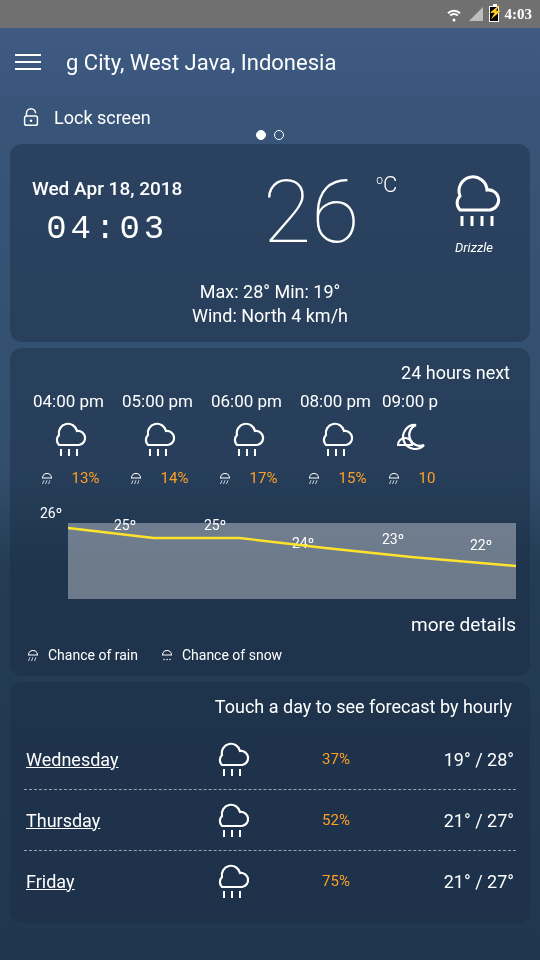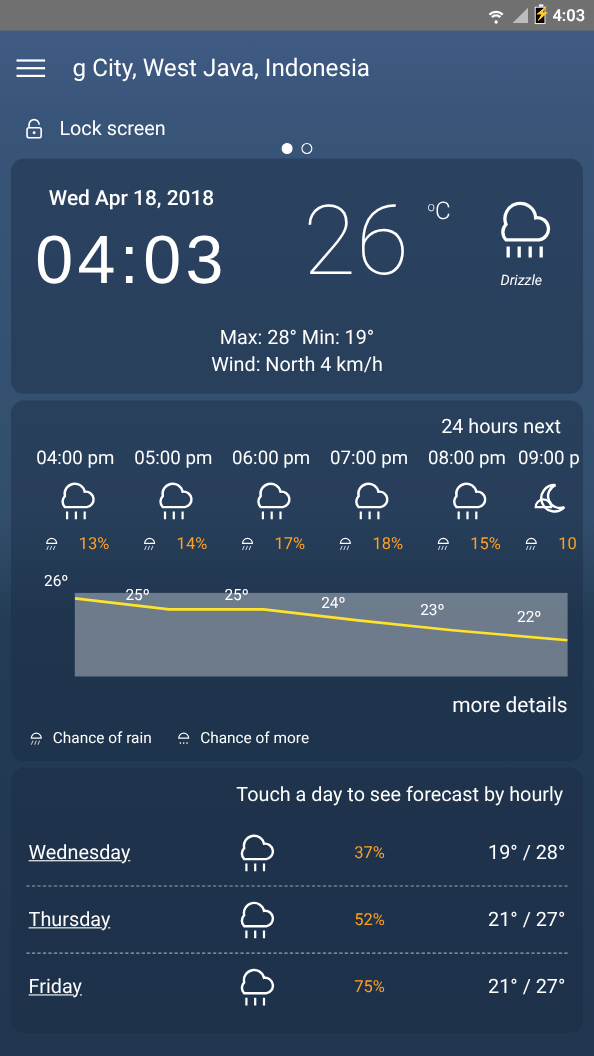--- a/index.html
+++ b/index.html
@@ -15,21 +15,21 @@
 }
 .sb-tri {
   width: 0; height: 0; border-left: 14px solid transparent; border-bottom: 14px solid #fff;
 }
 .sb-tri.outline { border-bottom-color: #bdbdbd; }
 .sb-batt {
   width: 10px; height: 16px; border: 1px solid #fff; position: relative; background: #000;
 }
 .sb-batt::before { content:""; position:absolute; top:-3px; left:3px; width:4px; height:2px; background:#fff;}
 .sb-batt::after { content:"⚡"; position:absolute; top:-2px; left:-1px; font-size:12px; color:#fff;}
-.sb-time { font-size: 15px; font-weight: 600; color:#fff; }
+.sb-time { font-size: 15px; font-weight: 600; color:#fff;font-family:Liberation Serif, serif; }
 .sb-wifi { width:18px;height:18px; }
 
 
 .appbar {
   height: 68px; display: flex; align-items: center; padding: 0 8px; gap: 18px;
   background: linear-gradient(180deg, #3f5b83 0%, #3a567c 100%);
 }
 .menu-btn { width: 40px; height: 40px; display:flex; flex-direction:column;
   justify-content:center; align-items:center; gap:5px; }
 .menu-btn span { display:block; width:26px; height:2px; background:#fff; }
@@ -47,21 +47,21 @@
 
 
 .card {
   margin: 6px 10px; border-radius: 12px; padding: 12px 14px;
   background: rgba(26,45,68,0.45);
 }
 .card.hero { padding-top:24px; padding-bottom:16px;}
 .hero-top { display:flex; align-items:center; justify-content:space-between; padding:0 8px;}
 .hero-left { text-align:center; }
 .hero-date { font-size: 19px; font-weight:500; margin-bottom:10px;}
-.hero-time { font-size: 62px; font-weight:100; letter-spacing:4px; font-family: Liberation Sans, sans-serif;}
+.hero-time { font-size: 34px; font-weight:100; letter-spacing:4px; font-family: Liberation Mono, monospace;}
 .hero-temp { font-size: 88px; font-weight:100; line-height:1; position:relative;}
 .hero-temp .unit { position:absolute; top:6px; right:-38px; font-size:22px; font-weight:300;}
 .hero-temp .unit sup { font-size:12px; vertical-align: top;}
 .hero-right { text-align:center; }
 .cond { font-size:13px; font-style:italic; margin-top:6px;}
 .hero-mid { text-align:center; margin-top:22px; font-size:18px; line-height:1.5;}
 .hero-wind { text-align:center; font-size:18px; }
 
 
 .h24-title { text-align:right; font-size:18px; padding:2px 6px 8px 0;}
@@ -223,42 +223,20 @@
             <g stroke="#fff">
               <line x1="8" y1="15" x2="6" y2="20"></line>
               <line x1="12" y1="15" x2="10" y2="20"></line>
               <line x1="16" y1="15" x2="14" y2="20"></line>
             </g>
           </svg>
           <span>17%</span>
         </div>
       </div>
       <div class="hour-col">
-    <div class="hour-time">07:00 pm</div>
-    <div class="hour-icon"><svg width="44" height="40" viewBox="0 0 44 40">
-            <path fill="none" stroke="#fff" stroke-width="2.2" d="M12 20a9 9 0 1 1 18-4 7 7 0 0 1 2 14H12a7 7 0 0 1 0-10z" transform="translate(0 -4)"></path>
-            <g stroke="#fff" stroke-width="2">
-              <line x1="14" y1="30" x2="14" y2="37"></line>
-              <line x1="22" y1="30" x2="22" y2="37"></line>
-              <line x1="30" y1="30" x2="30" y2="37"></line>
-            </g>
-          </svg></div>
-    <div class="hour-prec">
-          <svg class="mini-icon" viewBox="0 0 24 24">
-            <path fill="none" stroke="#fff" stroke-width="1.4" d="M6 12a6 6 0 1 1 12 0H6z"></path>
-            <g stroke="#fff">
-              <line x1="8" y1="15" x2="6" y2="20"></line>
-              <line x1="12" y1="15" x2="10" y2="20"></line>
-              <line x1="16" y1="15" x2="14" y2="20"></line>
-            </g>
-          </svg>
-          <span>18%</span>
-        </div>
-      </div>
-      <div class="hour-col">
     <div class="hour-time">08:00 pm</div>
     <div class="hour-icon"><svg width="44" height="40" viewBox="0 0 44 40">
             <path fill="none" stroke="#fff" stroke-width="2.2" d="M12 20a9 9 0 1 1 18-4 7 7 0 0 1 2 14H12a7 7 0 0 1 0-10z" transform="translate(0 -4)"></path>
             <g stroke="#fff" stroke-width="2">
               <line x1="14" y1="30" x2="14" y2="37"></line>
               <line x1="22" y1="30" x2="22" y2="37"></line>
               <line x1="30" y1="30" x2="30" y2="37"></line>
             </g>
           </svg></div>
     <div class="hour-prec">
@@ -290,21 +268,21 @@
           </svg>
           <span>10</span>
         </div>
       </div>
     </div>
 
   <div class="chart-wrap">
     <span class="chart-label" style="left:16px; top:6px;">26º</span>
     <span class="chart-label" style="left:90px; top:18px;">25º</span>
     <span class="chart-label" style="left:180px; top:18px;">25º</span>
-    <span class="chart-label" style="left:268px; top:26px;">24º</span>
+    <span class="chart-label" style="left:268px; top:36px;">24º</span>
     <span class="chart-label" style="left:358px; top:32px;">23º</span>
     <span class="chart-label" style="left:446px; top:38px;">22º</span>
     <div class="chart-area"></div>
     <svg class="chart-line" viewBox="0 0 470 76" preserveAspectRatio="none">
       <polyline points="0,5 90,15 180,15 270,25 360,34 470,43" fill="none" stroke="#ffe22b" stroke-width="2.4"></polyline>
     </svg>
   </div>
 
   <div class="more-details">more details</div>
   <div class="legend">
@@ -321,21 +299,21 @@
     </span>
     <span>
       <svg class="mini-icon" viewBox="0 0 24 24">
           <path fill="none" stroke="#fff" stroke-width="1.4" d="M6 12a6 6 0 1 1 12 0H6z"></path>
           <g fill="#fff">
             <circle cx="8" cy="18" r="1"></circle>
             <circle cx="12" cy="18" r="1"></circle>
             <circle cx="16" cy="18" r="1"></circle>
           </g>
         </svg>
-      <span>Chance of more</span>
+      <span>Chance of snow</span>
     </span>
   </div>
 </div>
 
 <div class="card">
   <div class="daily-title">Touch a day to see forecast by hourly</div>
   <div id="days-container">
       <div class="day-row">
     <span class="day-name">Wednesday</span>
     <span class="day-icon"><svg width="44" height="40" viewBox="0 0 44 40">

